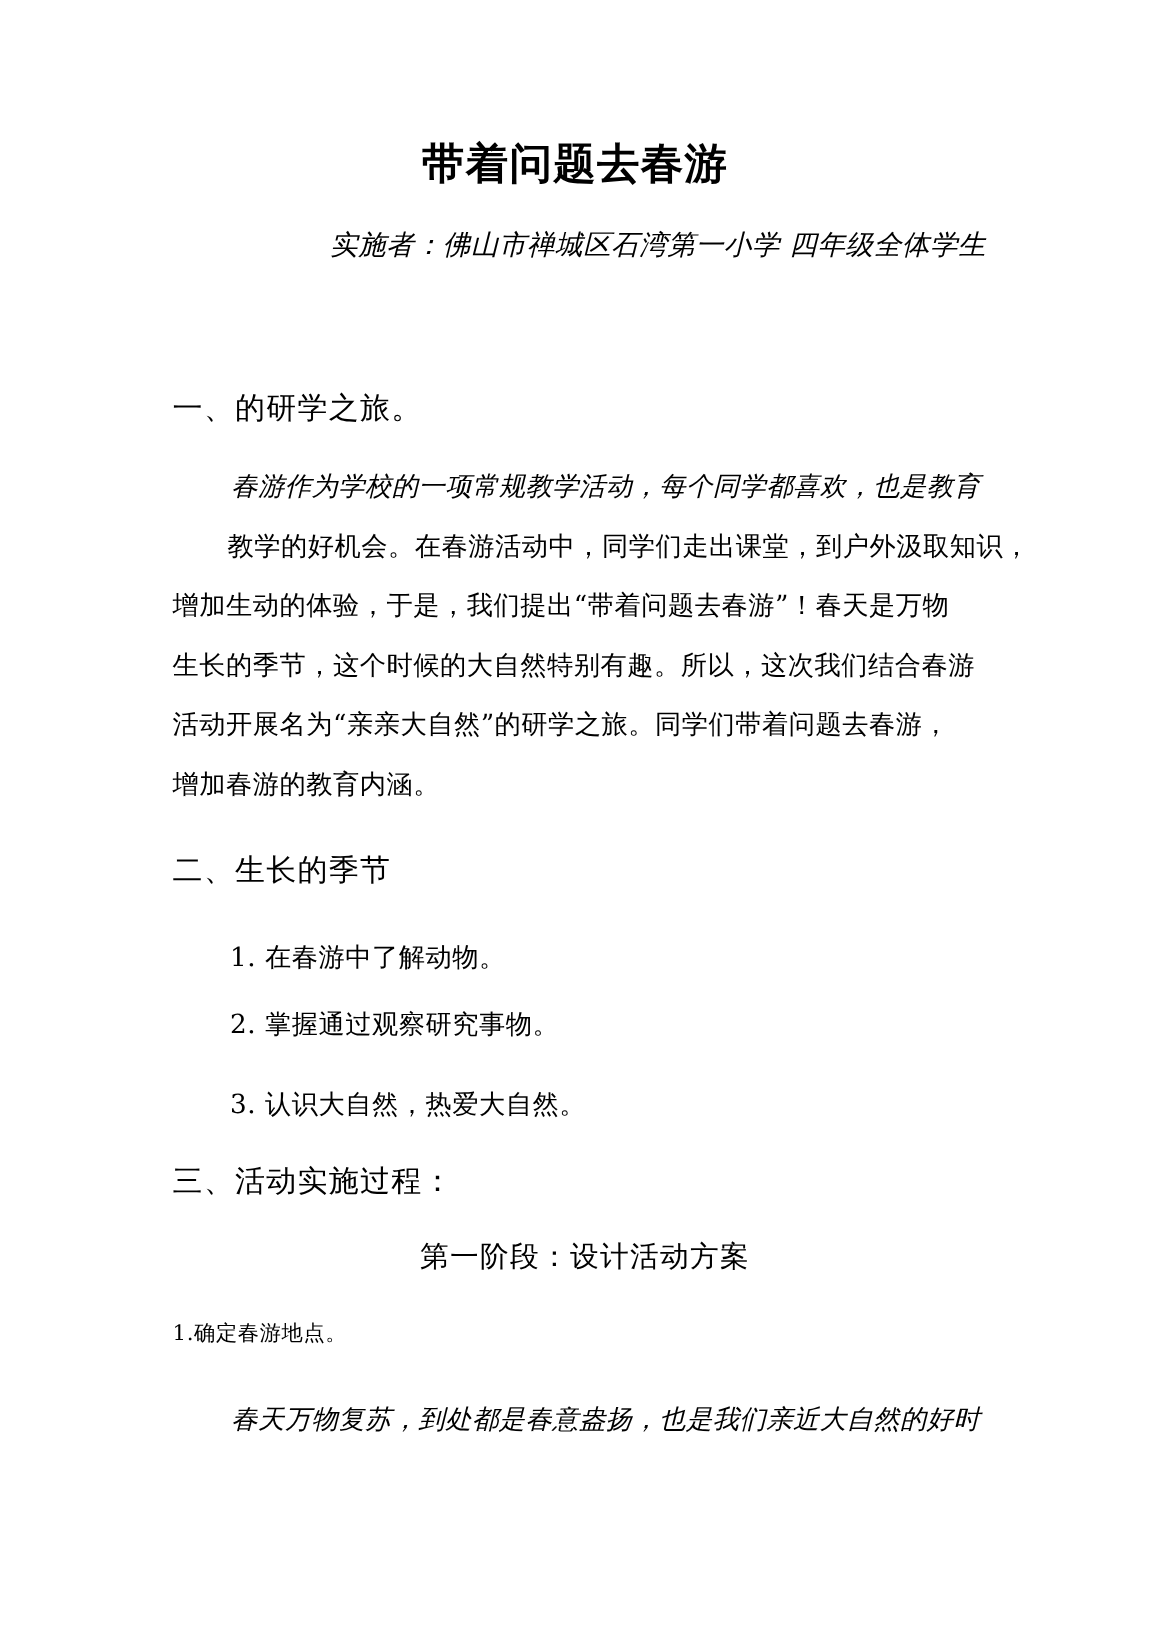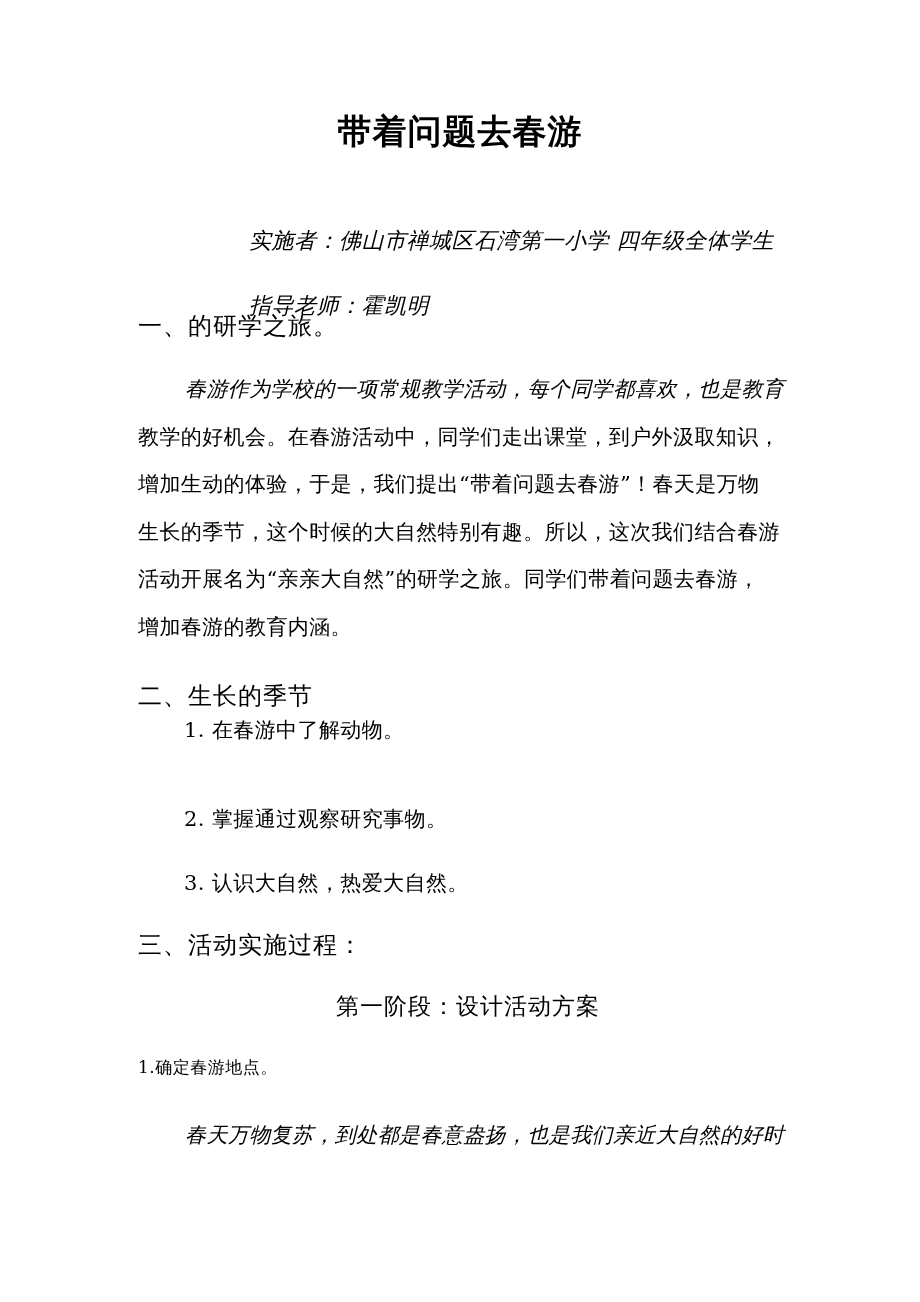--- a/index.html
+++ b/index.html
@@ -24,54 +24,53 @@
   .doc-title {
     top: 109px;
     left: 0;
     width: 920px;
     text-align: center;
     font-size: 34px;
     font-weight: bold;
     letter-spacing: 1px;
   }
   .byline {
-    left: 249px;
+    left: 264px;
     font-size: 22px;
     font-style: italic;          
     letter-spacing: 0.5px;
-    margin-top: 44px;
   }
   .byline-1 { top: 183px; }
   .byline-2 { top: 248px; }
   .sec-heading {
     left: 138px;
     font-size: 24px;
     letter-spacing: 1px;
   }
   .sec-1 { top: 311px; }
   .sec-2 { top: 681px; }
   .sec-3 { top: 930px; }
   .body-line {
     left: 138px;
     font-size: 21px;
     letter-spacing: 0.4px;
   }
   .indented { left: 185px; font-style: italic; }
   .p1-l0 { top: 376px; }
-  .p1-l1 { top: 424px; }
+  .p1-l1 { top: 424px; margin-left: 44px; }
   .p1-l2 { top: 471px; }
   .p1-l3 { top: 519px; }
   .p1-l4 { top: 566px; }
   .p1-l5 { top: 614px; }
   .goal-item {
     left: 184px;
     font-size: 21px;
     letter-spacing: 0.4px;
   }
-  .goal-1 { top: 717px; text-align: right; }
+  .goal-1 { top: 753px; text-align: right; }
   .goal-2 { top: 806px; }
   .goal-3 { top: 870px; }
   .stage-heading {
     top: 992px;
     left: 8px;
     width: 920px;
     text-align: center;
     font-size: 23px;
     letter-spacing: 1px;
   }
@@ -85,21 +84,20 @@
 </style>
 </head>
 <body>
 
 <div class="page">
 
   <div class="blk doc-title">带着问题去春游</div>
 
   <div class="blk byline byline-1">实施者：佛山市禅城区石湾第一小学 四年级全体学生</div>
 
-  <div class="blk byline byline-2">指导老师：霍凯明</div>
 
   <div class="blk sec-heading sec-1">一、的研学之旅。</div>
 
   <div class="blk body-line indented p1-l0">春游作为学校的一项常规教学活动，每个同学都喜欢，也是教育</div>
   <div class="blk body-line p1-l1">教学的好机会。在春游活动中，同学们走出课堂，到户外汲取知识，</div>
   <div class="blk body-line p1-l2">增加生动的体验，于是，我们提出“带着问题去春游”！春天是万物</div>
   <div class="blk body-line p1-l3">生长的季节，这个时候的大自然特别有趣。所以，这次我们结合春游</div>
   <div class="blk body-line p1-l4">活动开展名为“亲亲大自然”的研学之旅。同学们带着问题去春游，</div>
   <div class="blk body-line p1-l5">增加春游的教育内涵。</div>
 

